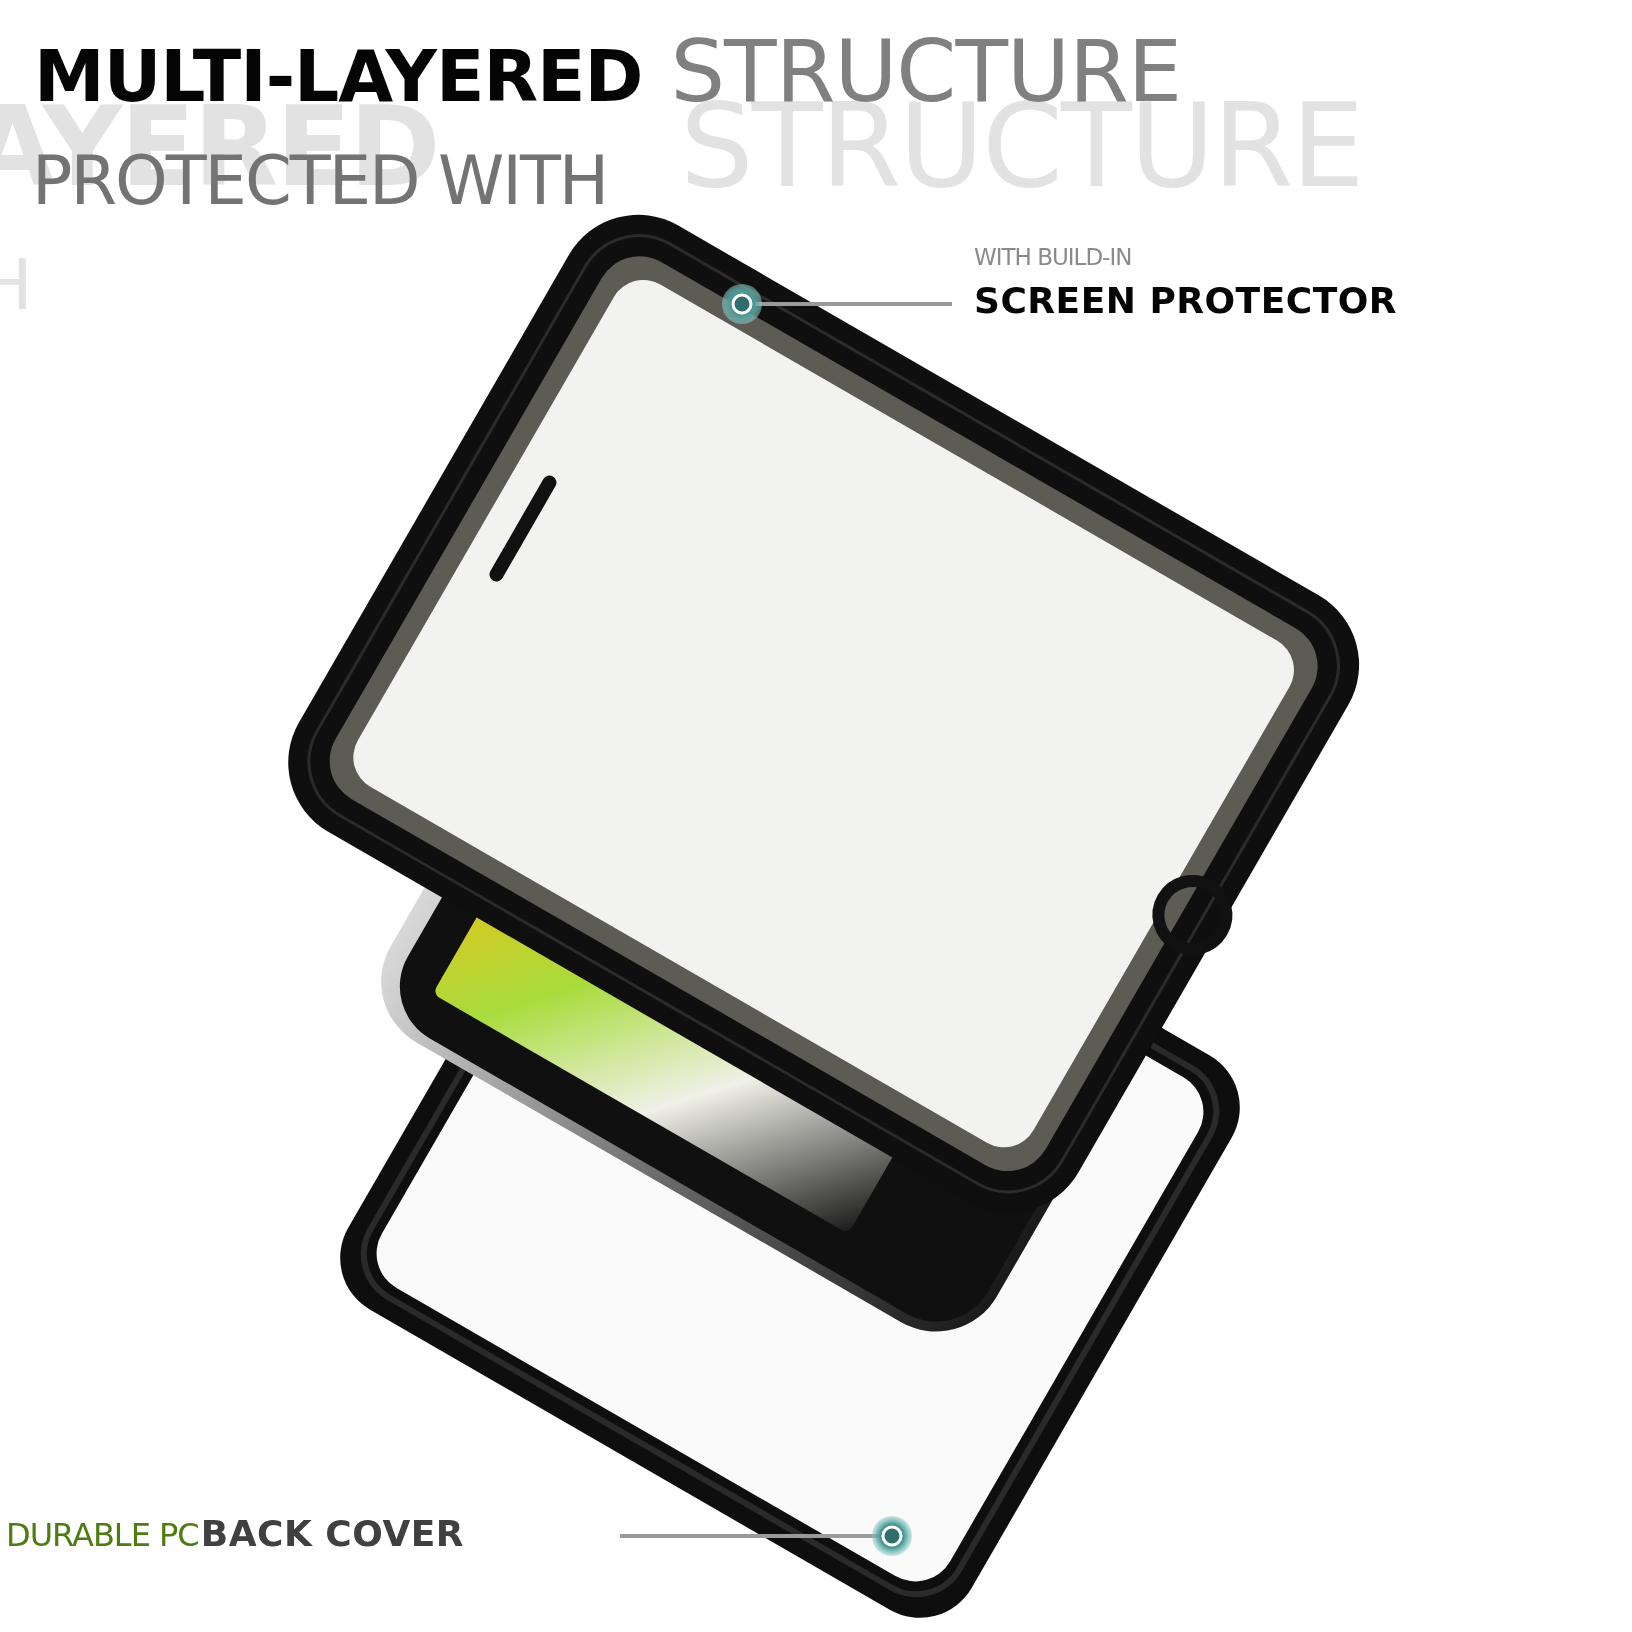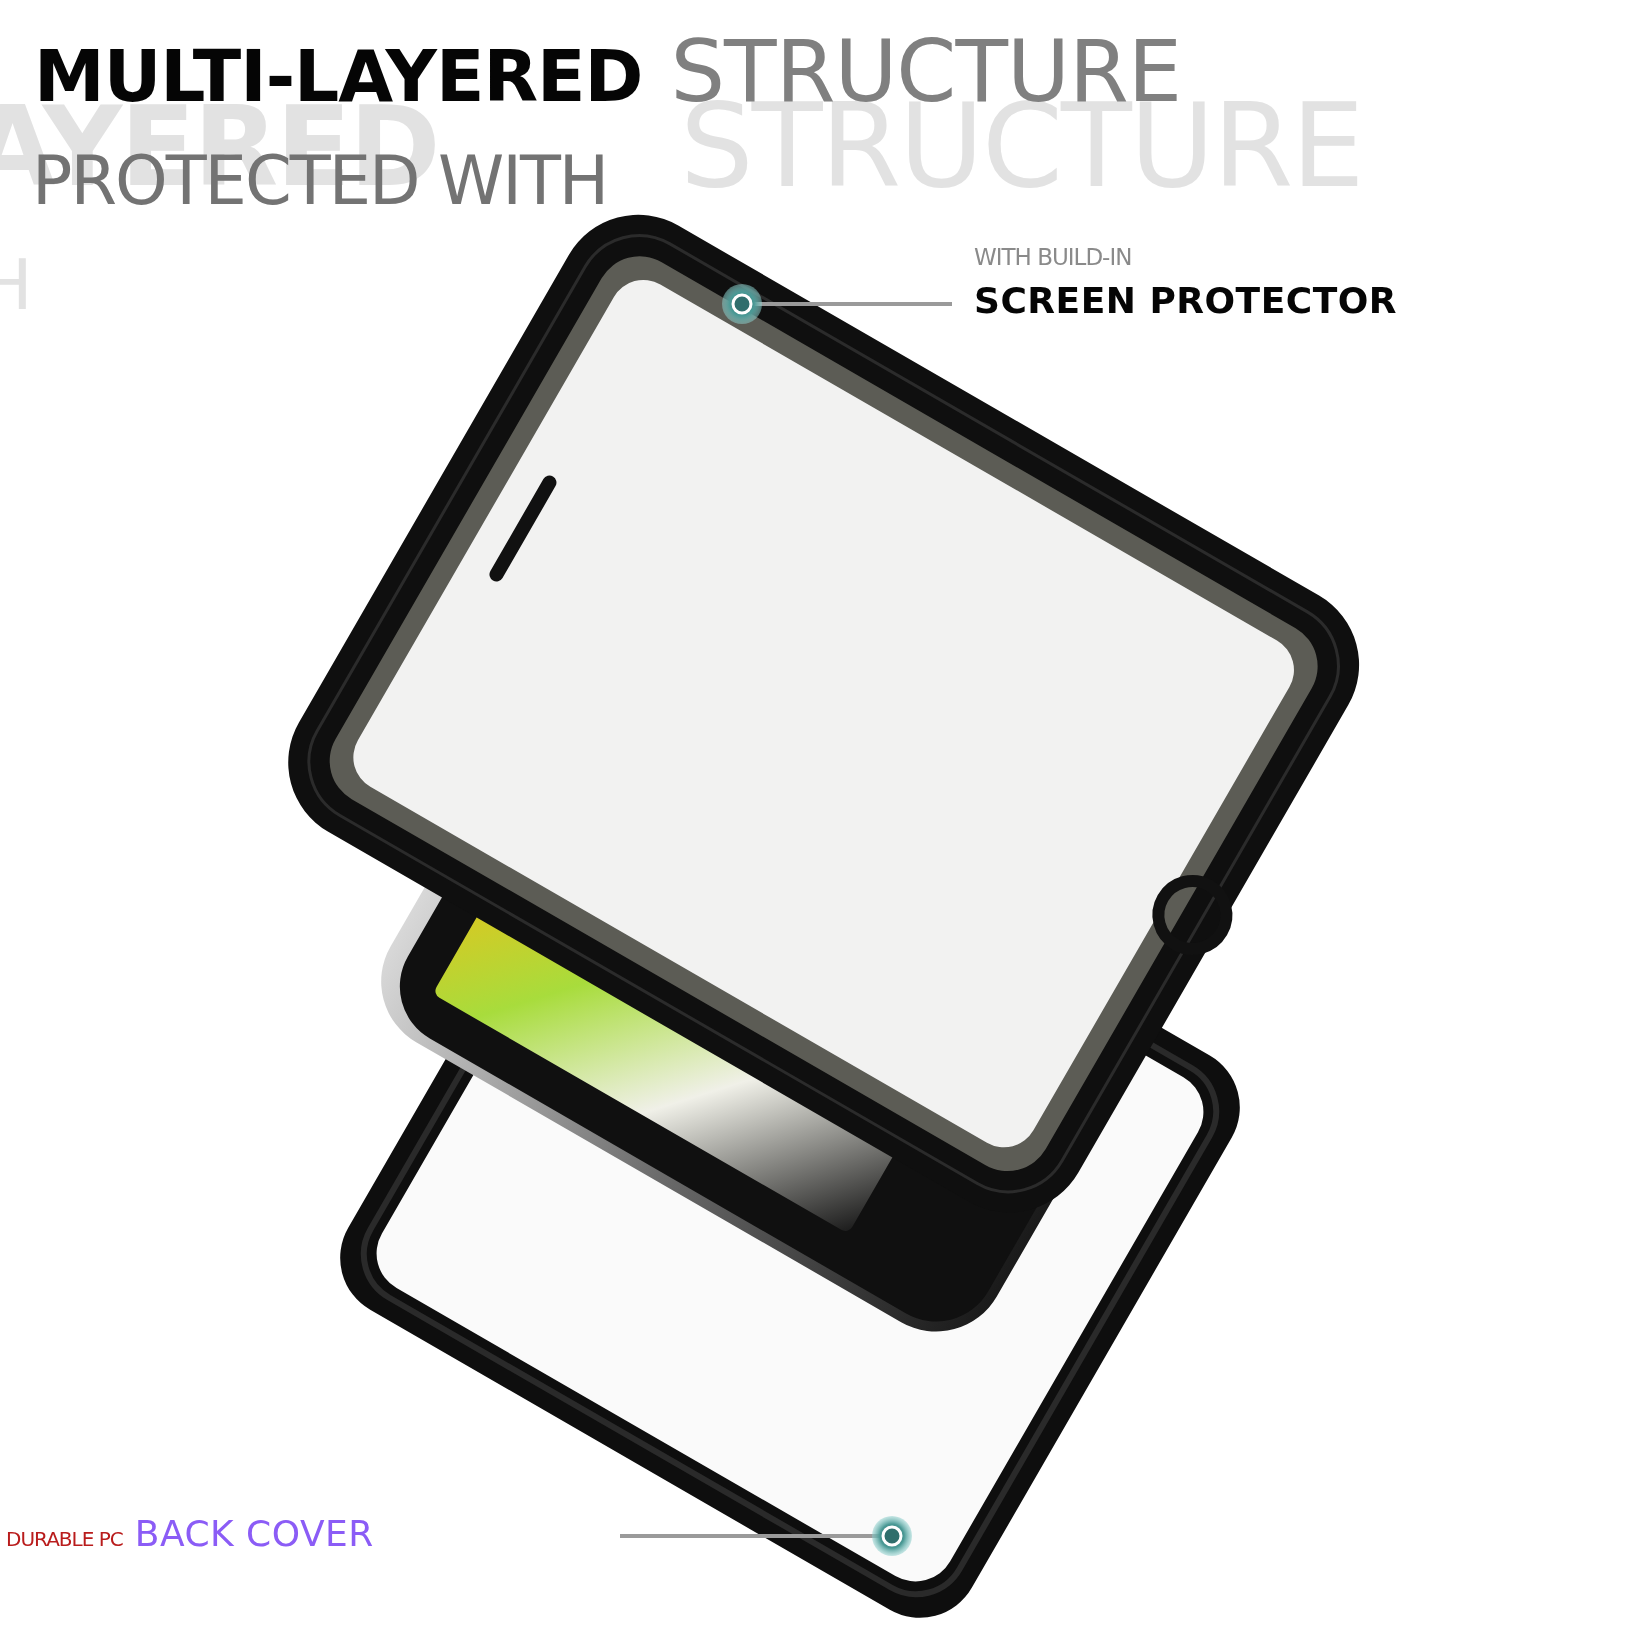--- a/index.html
+++ b/index.html
@@ -36,25 +36,25 @@
       color: #050505; white-space: nowrap; letter-spacing: 0.5px;
     }
     .callout-front .weak {
       font-family: "DejaVu Sans", sans-serif; font-size: 23px; color: #8a8a8a;
       white-space: nowrap; margin: 12px 0 14px; letter-spacing: -1px;
     }
     .callout-back {
       position: absolute; left: 6px; top: 1516px; white-space: nowrap; line-height: 1;
     }
     .callout-back .weak {
-      font-family: "DejaVu Sans", sans-serif; font-size: 20px; color: #b91c1c; letter-spacing: -1px;
+      font-family: "DejaVu Sans", sans-serif; font-size: 32px; color: #4d7c0f; letter-spacing: -1px;
     }
     .callout-back .strong {
-      font-family: "DejaVu Sans", sans-serif; font-weight: normal; font-size: 36px;
-      color: #8b5cf6; margin-left: 12px; letter-spacing: 0.5px;
+      font-family: "DejaVu Sans", sans-serif; font-weight: bold; font-size: 36px;
+      color: #404040; margin-left: 2px; letter-spacing: 0.5px;
     }
     .art { position: absolute; left: 0; top: 0; }
   </style>
 </head>
 <body>
 
 <div class="ghost ghost-1">AYERED</div>
 <div class="ghost ghost-2">STRUCTURE</div>
 <div class="ghost ghost-3">H</div>
 

